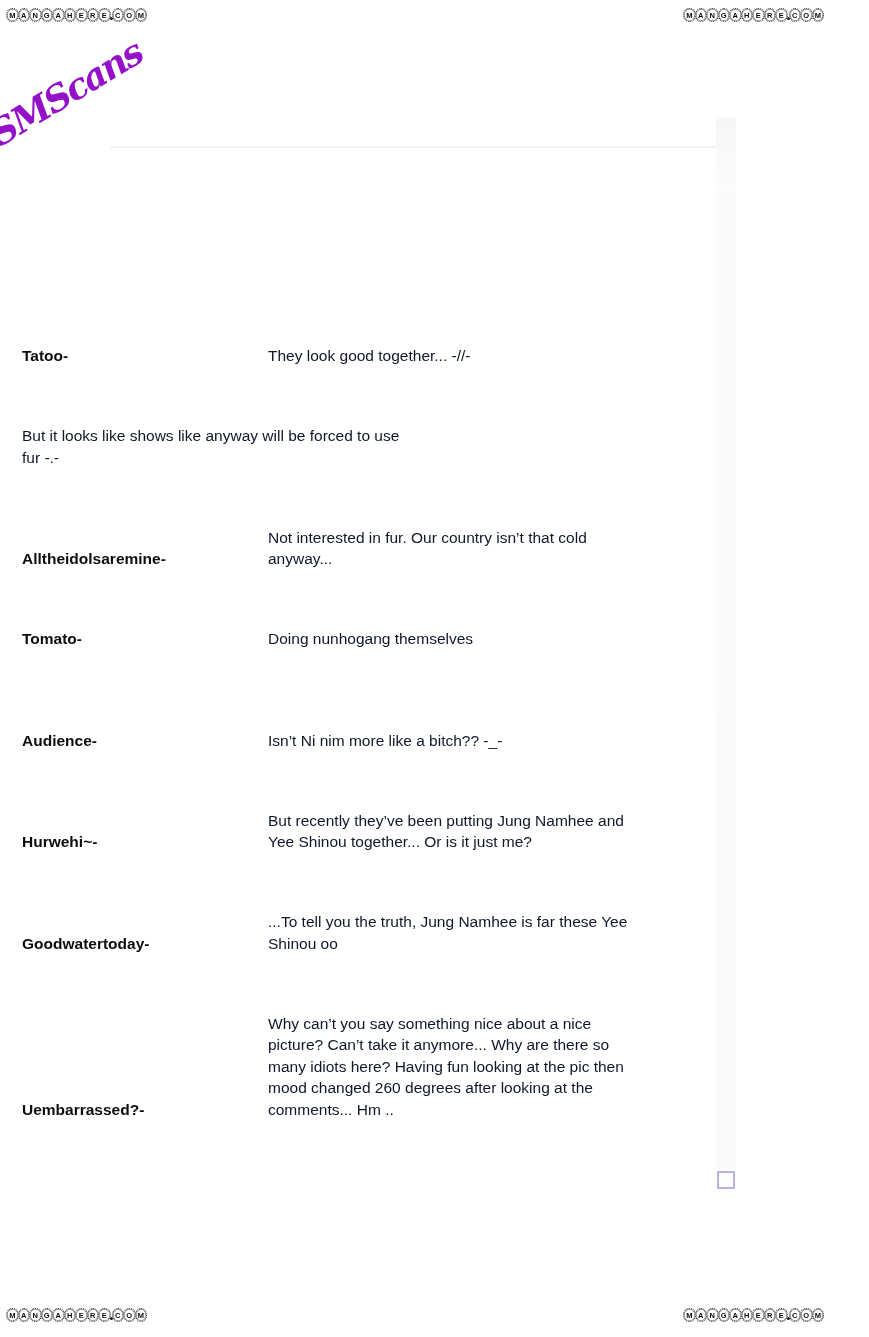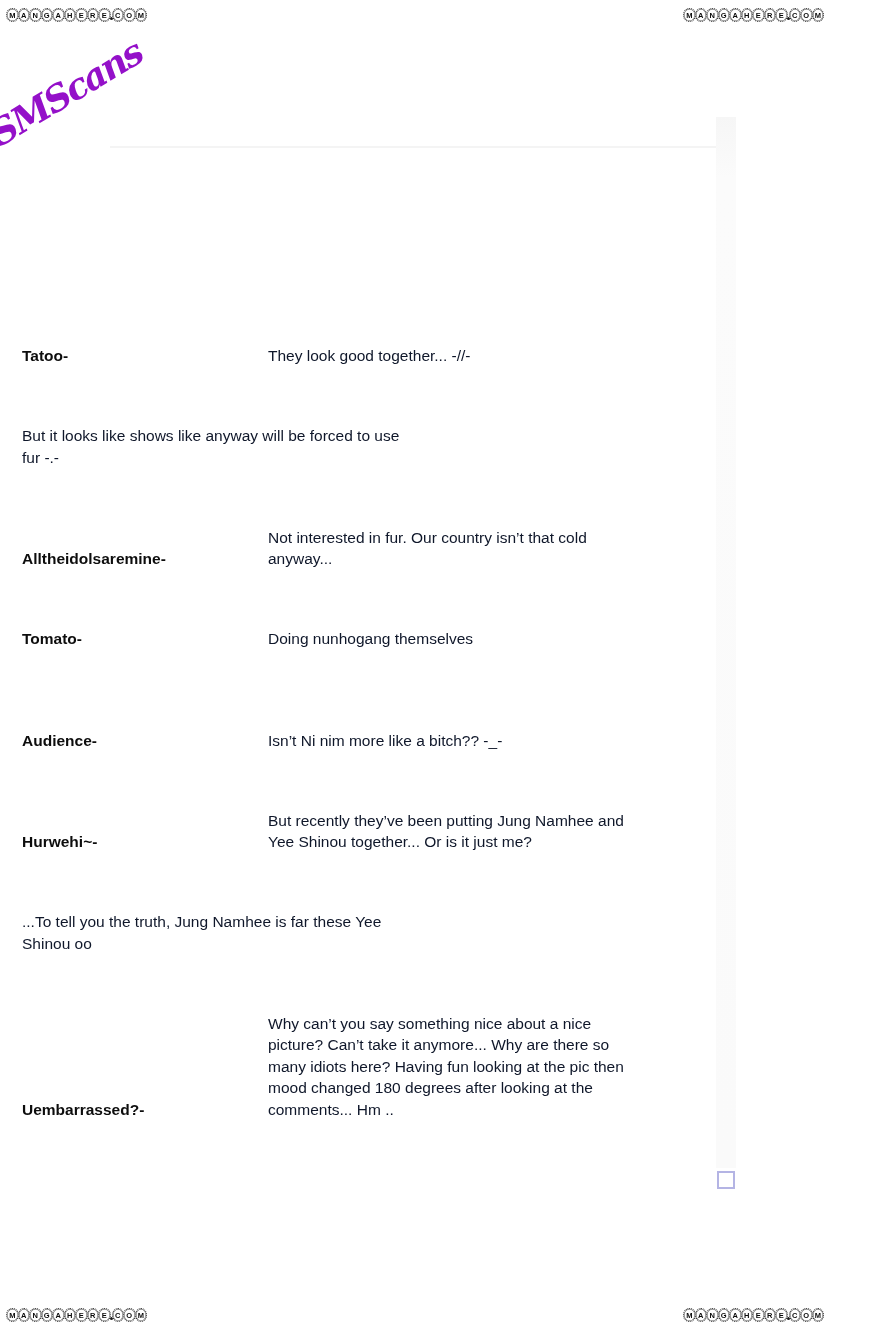--- a/index.html
+++ b/index.html
@@ -207,25 +207,26 @@
       <div class="comment-text">Isn’t Ni nim more like a bitch?? -_-</div>
     </div>
 
     <div class="comment-row">
       <div class="commenter-name">Hurwehi~-</div>
       <div class="comment-text">But recently they’ve been putting Jung Namhee and
 Yee Shinou together... Or is it just me?</div>
     </div>
 
     <div class="comment-row">
+      <div class="commenter-name">Goodwatertoday-</div>
       <div class="comment-text">...To tell you the truth, Jung Namhee is far these Yee
 Shinou oo</div>
     </div>
 
     <div class="comment-row">
       <div class="commenter-name">Uembarrassed?-</div>
       <div class="comment-text">Why can’t you say something nice about a nice
 picture? Can’t take it anymore... Why are there so
 many idiots here? Having fun looking at the pic then
-mood changed 180 degrees after looking at the
+mood changed 260 degrees after looking at the
 comments... Hm ..</div>
     </div>
   </div>
 
 </body></html>

